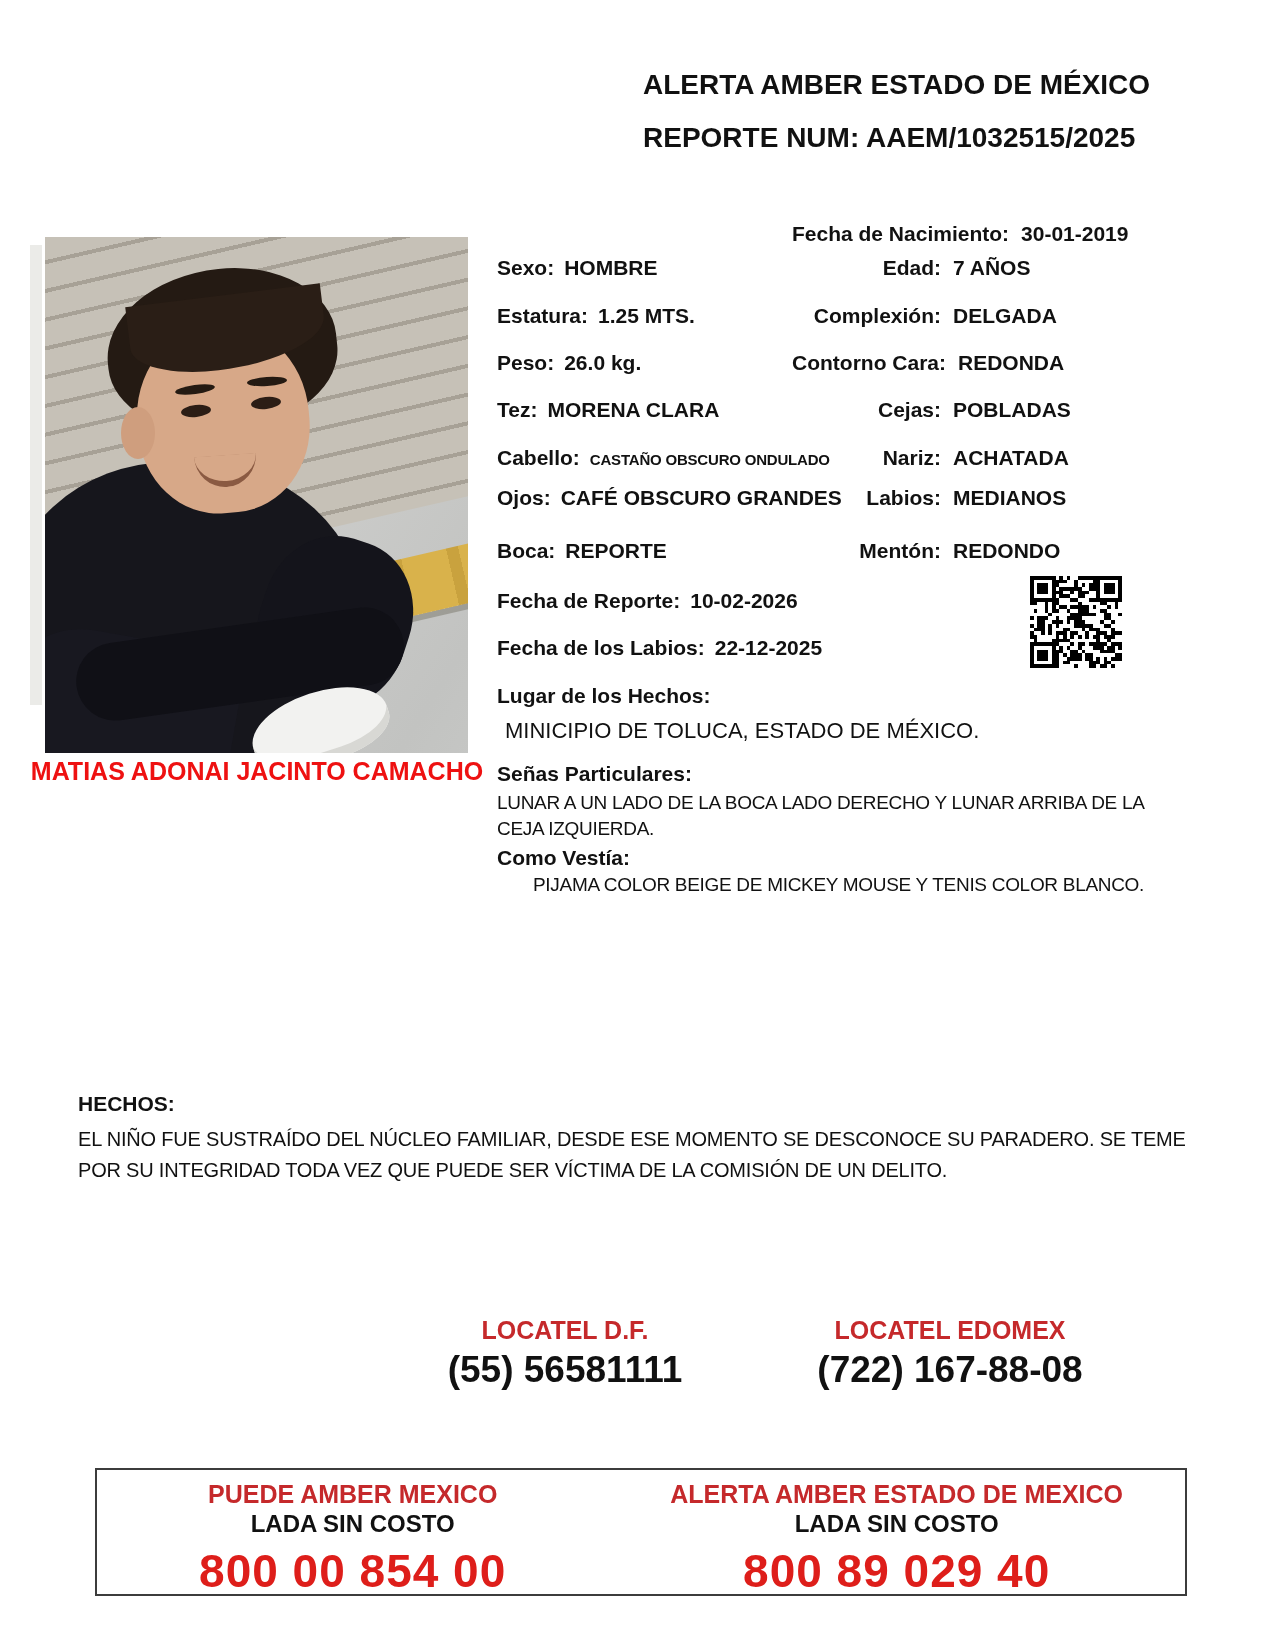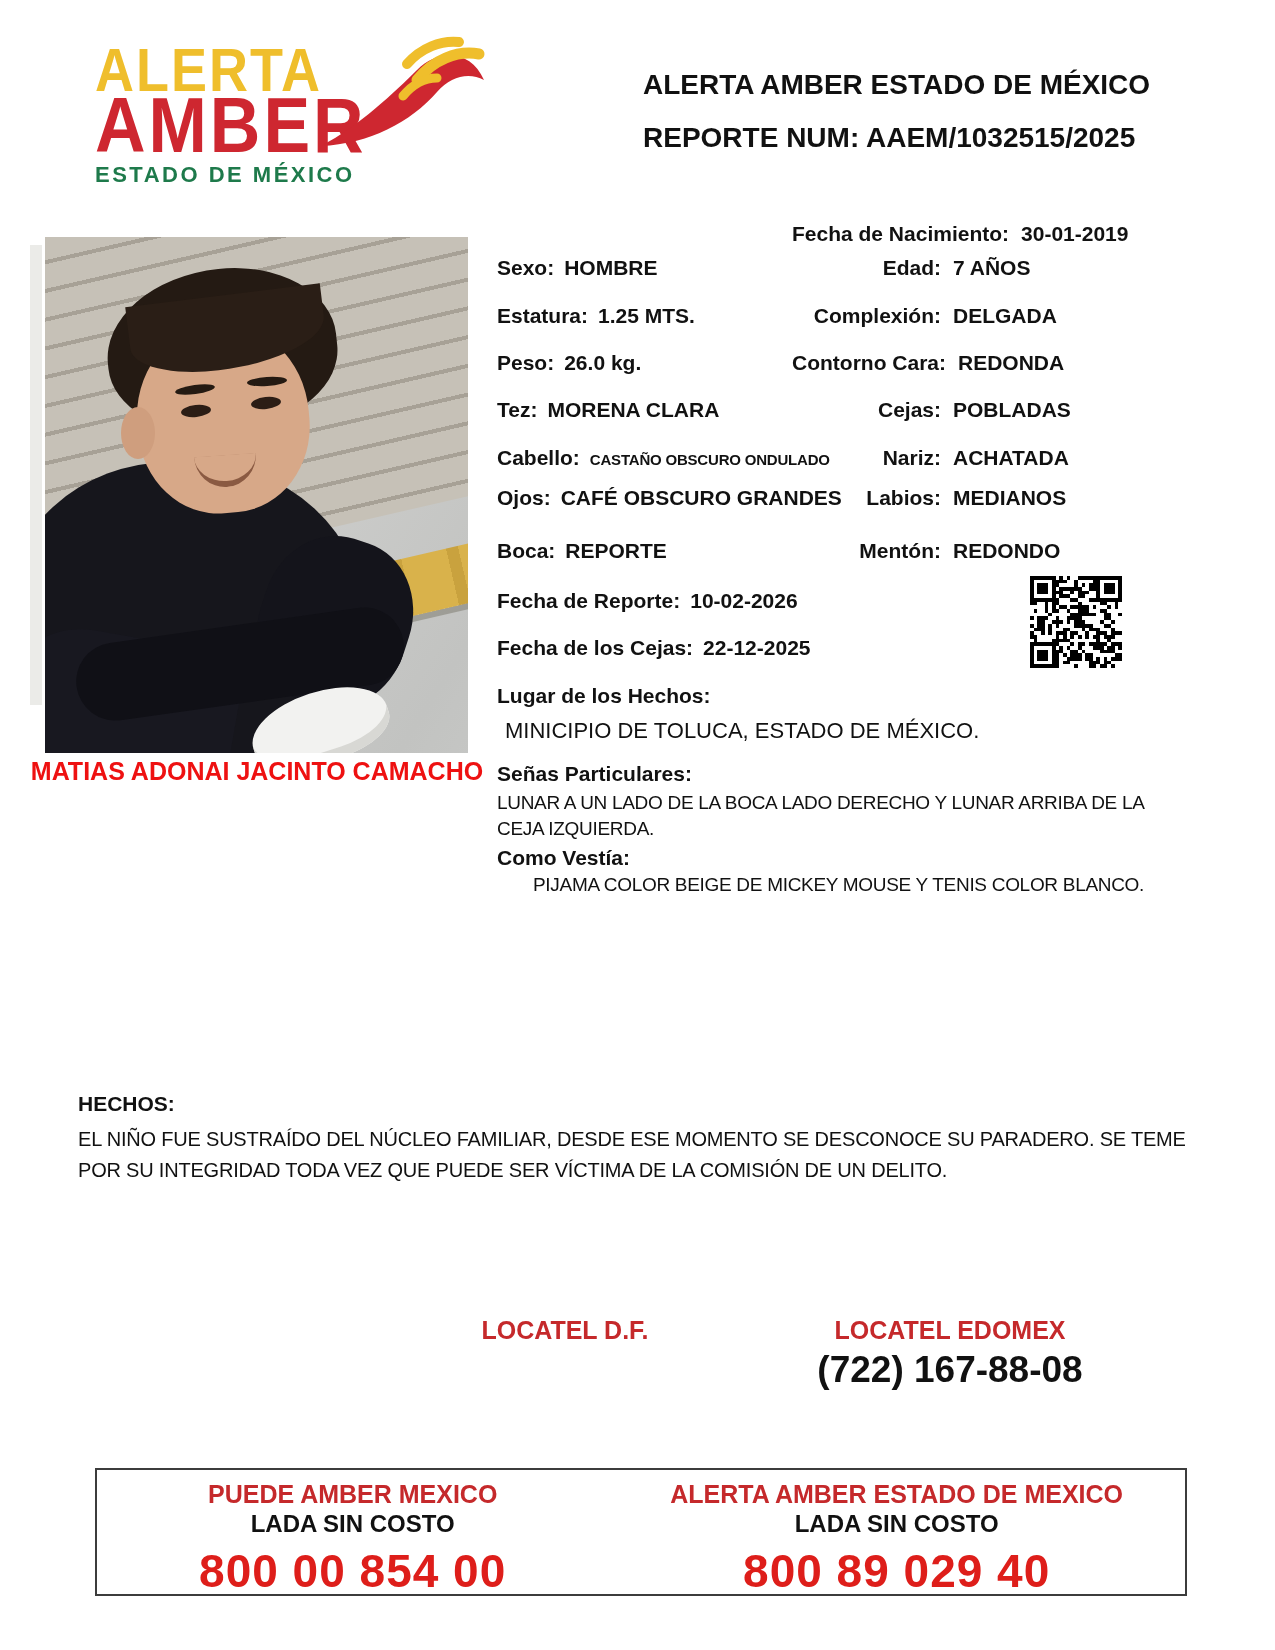--- a/index.html
+++ b/index.html
@@ -103,31 +103,20 @@
   .bb-col.c1{width:47%;} .bb-col.c2{width:53%;}
   .bb-title{font-size:25px;font-weight:bold;color:var(--header-red,#C5292B);}
   .bb-sub{font-size:24px;font-weight:bold;color:#111;margin-top:1px;}
   .bb-num{font-size:46px;font-weight:bold;color:var(--number-red,#DE1E1A);margin-top:6px;letter-spacing:1px;}
 </style>
 </head>
 <body>
 
 <div class="page">
 
-  <div class="logo">
-    <div class="logo-alerta">ALERTA</div>
-    <div class="logo-amber">AMBER</div>
-    <div class="logo-estado">ESTADO DE MÉXICO</div>
-    <svg class="swoosh" viewBox="0 0 170 135">
-      <path d="M2,112 C50,110 92,88 118,58 C132,42 150,38 165,46 C152,16 120,14 98,36 C76,58 40,92 2,112 Z" fill="#CE2730"></path>
-      <path d="M98,46 C114,26 138,16 160,20" fill="none" stroke="#EFBE2C" stroke-width="11" stroke-linecap="round"></path>
-      <path d="M88,30 C102,14 122,6 140,8" fill="none" stroke="#EFBE2C" stroke-width="10" stroke-linecap="round"></path>
-      <path d="M84,62 C94,50 106,44 118,44" fill="none" stroke="#EFBE2C" stroke-width="9" stroke-linecap="round"></path>
-    </svg>
-  </div>
 
   <div class="title">
     <div>ALERTA AMBER ESTADO DE MÉXICO</div>
     <div>REPORTE NUM: AAEM/1032515/2025</div>
   </div>
 
   <div class="scan-strip"></div>
 
   <div class="photo">
     <div class="ph-wall"></div>
@@ -214,21 +203,21 @@
         <span class="rlabel">Mentón:</span>
         <span class="rvalue">REDONDO</span>
       </span>
     </div>
 
     <div class="frow r9">
       <span class="lbl">Fecha de Reporte:</span><span class="val">10-02-2026</span>
     </div>
 
     <div class="frow r10">
-      <span class="lbl">Fecha de los Cejas:</span><span class="val">22-12-2025</span>
+      <span class="lbl">Fecha de los Labios:</span><span class="val">22-12-2025</span>
     </div>
 
     <div class="sec-label lugar-label">Lugar de los Hechos:</div>
     <div class="lugar-value">MINICIPIO DE TOLUCA, ESTADO DE MÉXICO.</div>
 
     <div class="sec-label senas-label">Señas Particulares:</div>
     <div class="senas-body">LUNAR A  UN LADO DE LA BOCA LADO DERECHO Y LUNAR ARRIBA  DE LA CEJA IZQUIERDA.</div>
 
     <div class="sec-label vestia-label">Como Vestía:</div>
     <div class="vestia-body">PIJAMA  COLOR BEIGE DE MICKEY MOUSE Y TENIS  COLOR BLANCO.</div>
@@ -863,20 +852,21 @@
     </div>
 
   <div class="hechos">
     <div class="hechos-label">HECHOS:</div>
     <div class="hechos-body">EL NIÑO FUE SUSTRAÍDO DEL NÚCLEO FAMILIAR, DESDE ESE MOMENTO SE DESCONOCE SU PARADERO. SE TEME POR SU INTEGRIDAD TODA VEZ QUE PUEDE SER VÍCTIMA DE LA COMISIÓN DE UN DELITO.</div>
   </div>
 
   <div class="hotlines">
     <div class="hot hot2">
       <div class="hot-name">LOCATEL D.F.</div>
+      <div class="hot-num">(55) 56581111</div>
     </div>
     <div class="hot hot3">
       <div class="hot-name">LOCATEL EDOMEX</div>
       <div class="hot-num">(722) 167-88-08</div>
     </div>
   </div>
 
   <div class="bottom-box">
     <div class="bb-col c1">
       <div class="bb-title">PUEDE AMBER MEXICO</div>

